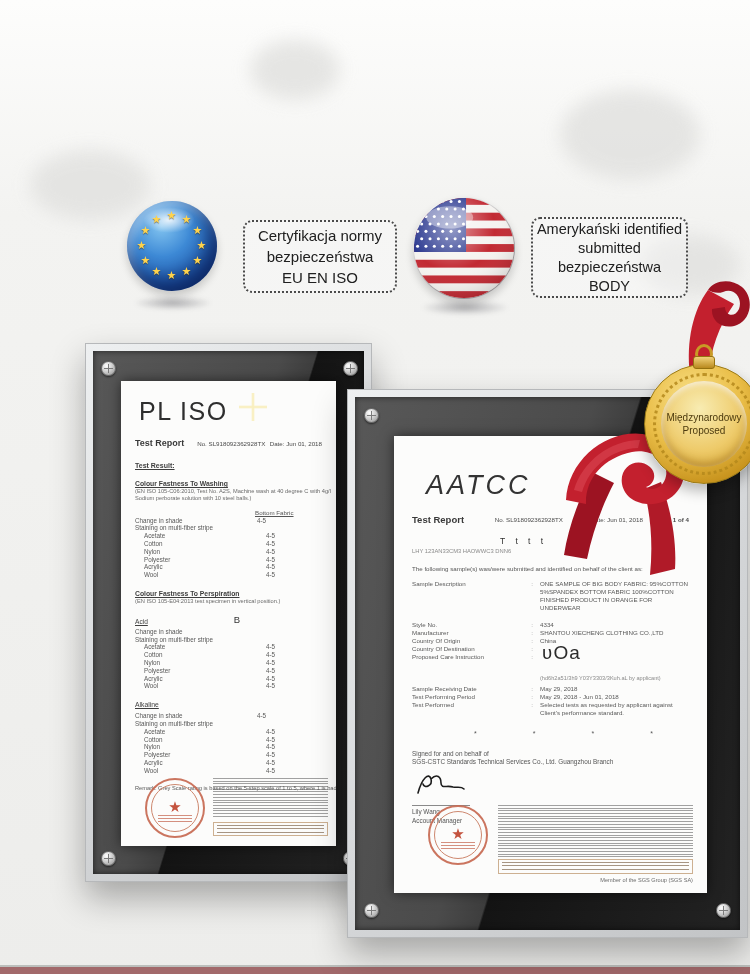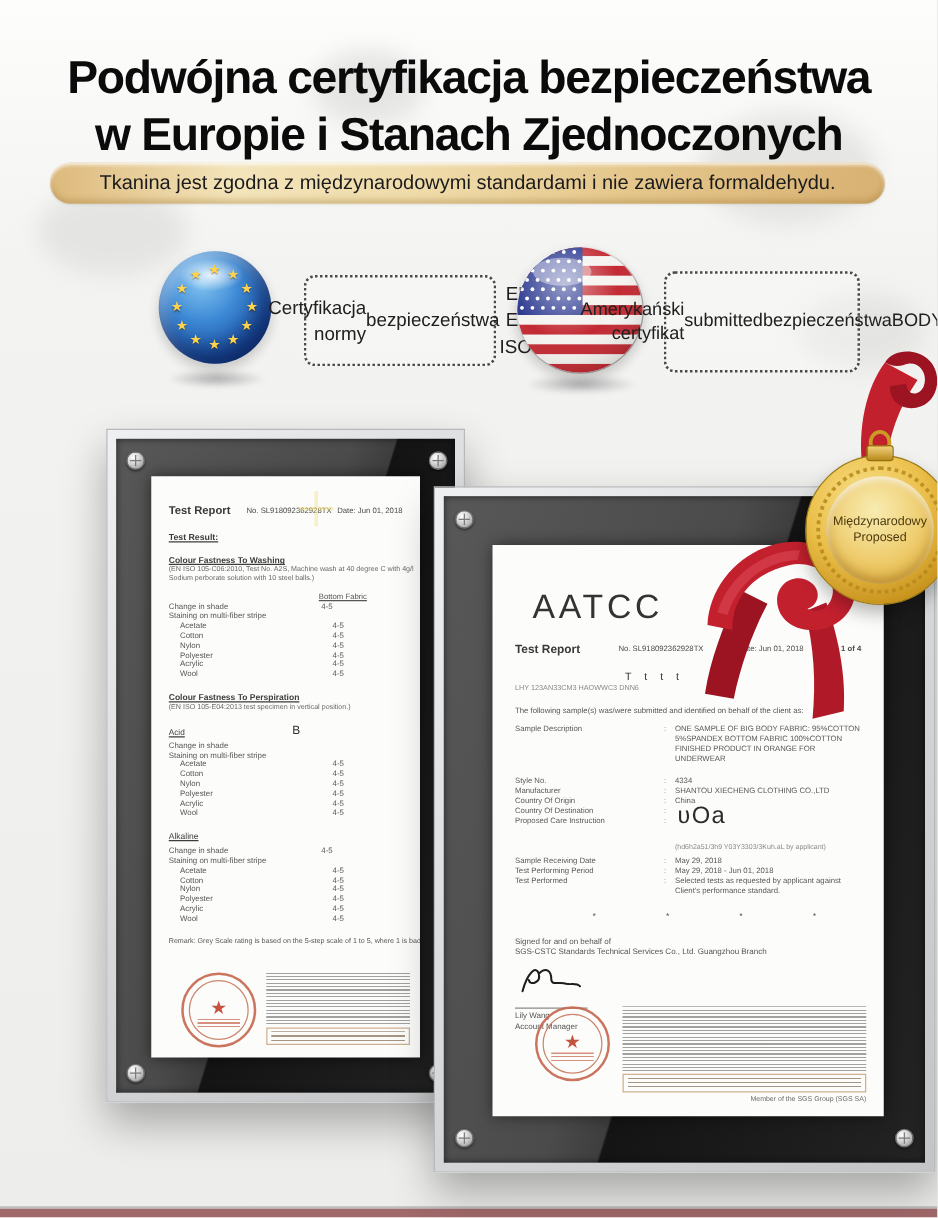--- a/index.html
+++ b/index.html
@@ -24,21 +24,21 @@
     background:radial-gradient(ellipse at center,rgba(255,255,255,.85),rgba(255,255,255,0) 70%);}
   .eu-star{position:absolute;font-size:11px;color:#ffd34d;text-shadow:0 1px 1px rgba(60,40,0,.5);}
   .us-sphere{position:absolute;left:413px;top:197px;width:102px;height:102px;border-radius:50%;
     box-shadow:inset -9px -13px 20px rgba(20,10,20,.45),inset 5px 7px 10px rgba(255,255,255,.5),0 5px 9px rgba(0,0,0,.18);}
   .us-sphere svg{display:block;width:102px;height:102px;border-radius:50%;}
   .sphere-shadow{position:absolute;border-radius:50%;filter:blur(2px);
     background:radial-gradient(ellipse at center,rgba(55,55,65,.38),rgba(55,55,65,0) 72%);}
 
   
   .dotbox{position:absolute;border:2px dotted #4a4a4a;border-radius:9px;background:rgba(252,252,252,.35);
-    display:flex;align-items:center;justify-content:center;color:#202020;text-align:right;}
+    display:flex;flex-direction:column;align-items:center;justify-content:center;color:#202020;text-align:right;}
   .dotbox.eu{left:243px;top:220px;width:150px;height:69px;font-size:15px;line-height:21px;}
   .dotbox.us{left:531px;top:217px;width:153px;height:77px;font-size:14.5px;line-height:19px;}
 
   
   .frame{position:absolute;border:1px solid #b6b8ba;
     background:linear-gradient(135deg,#eef0f1 0%,#d4d6d8 55%,#c2c4c6 100%);
     box-shadow:0 16px 32px rgba(0,0,0,.30);}
   .frame-left{left:85px;top:343px;width:285px;height:537px;z-index:1;}
   .frame-right{left:347px;top:389px;width:399px;height:547px;z-index:2;}
   .mat{position:absolute;inset:7px;
@@ -85,21 +85,21 @@
   .stamp-star{position:absolute;left:50%;top:50%;transform:translate(-50%,-58%);font-size:15px;color:#c0452f;}
   .stamp-lines{position:absolute;left:11px;right:11px;bottom:12px;height:9px;opacity:.8;
     background:repeating-linear-gradient(to bottom,rgba(190,80,55,.85) 0 .9px,transparent .9px 3px);}
   .fineprint{background:repeating-linear-gradient(to bottom,rgba(100,100,100,.75) 0 .9px,transparent .9px 2.7px);opacity:.8;}
   .addrstrip{border:1px solid #cdb091;padding:2px 3px;margin-top:2px;
     background:repeating-linear-gradient(to bottom,rgba(130,105,80,.7) 0 .9px,transparent .9px 3.4px) content-box;}
   .fp-col{display:flex;flex-direction:column;flex:1;}
 
   
   .rp{position:relative;padding:12px 18px;}
-  .rp-title{font-size:27px;letter-spacing:3px;color:#333;margin:22px 0 0 14px;font-weight:400;}
+  .rp-title{font-size:27px;letter-spacing:3px;color:#333;margin:22px 0 0 14px;font-weight:400;font-style:italic;}
   .rp-head{display:flex;margin-top:13px;font-size:6.2px;color:#4a4a4a;white-space:nowrap;}
   .rp-head .rl{width:88px;font-size:9.5px;font-weight:bold;color:#3a3a3a;}
   .rp-head .rn{width:102px;padding-top:2px;}
   .rp-head .rd{width:70px;padding-top:2px;}
   .rp-head .pg{padding-top:2px;font-weight:bold;}
   .rp-ttt{margin:11px 0 0 88px;font-size:8.5px;letter-spacing:4px;color:#2f2f2f;}
   .blurtext{filter:blur(.55px);color:#8a8a8a;}
   .rp-blur1{font-size:5.8px;margin-top:2px;}
   .rp-intro{margin-top:11px;font-size:6.2px;color:#555;}
   .frow{display:flex;font-size:6.2px;line-height:8px;color:#585858;align-items:flex-start;}
@@ -141,26 +141,21 @@
 </head>
 <body>
 
 <div class="canvas">
 
   <div class="blob" style="left:30px;top:150px;width:120px;height:70px;"></div>
   <div class="blob" style="left:250px;top:40px;width:90px;height:60px;"></div>
   <div class="blob" style="left:560px;top:90px;width:140px;height:90px;"></div>
   <div class="blob" style="left:640px;top:235px;width:100px;height:60px;"></div>
 
-  <h1 class="title"><span>Podwójna certyfikacja bezpieczeństwa</span><br>
-  <span>w Europie i Stanach Zjednoczonych</span></h1>
-
-  <div class="banner">
-    <span>Tkanina jest zgodna z międzynarodowymi standardami i nie zawiera formaldehydu.</span>
-  </div>
+
 
   <div class="eu-sphere" id="eu-stars">
       <span class="eu-star" style="left: 39.5px; top: 8px;">★</span>
       <span class="eu-star" style="left: 54.5px; top: 12.0192px;">★</span>
       <span class="eu-star" style="left: 65.4808px; top: 23px;">★</span>
       <span class="eu-star" style="left: 69.5px; top: 38px;">★</span>
       <span class="eu-star" style="left: 65.4808px; top: 53px;">★</span>
       <span class="eu-star" style="left: 54.5px; top: 63.9808px;">★</span>
       <span class="eu-star" style="left: 39.5px; top: 68px;">★</span>
       <span class="eu-star" style="left: 24.5px; top: 63.9808px;">★</span>
@@ -245,35 +240,36 @@
             <circle cx="37.3" cy="48.3" r="1.5"></circle>
             <circle cx="45.5" cy="48.3" r="1.5"></circle>
           </g>
         <circle cx="50" cy="50" r="49" fill="url(#ug)"></circle>
       </g>
       <ellipse cx="36" cy="20" rx="23" ry="11" fill="#ffffff" opacity="0.4"></ellipse>
     </svg>
   </div>
   <div class="sphere-shadow" style="left:421px;top:300px;width:88px;height:15px;"></div>
   <div class="dotbox us">
-    <span>Amerykański certyfikat</span>
+    <span>Amerykański identified</span>
     <span>submitted</span>
     <span>bezpieczeństwa</span>
     <span>BODY</span>
   </div>
 
   <div class="frame frame-left">
     <div class="mat"></div>
     <div class="screw" style="left:15px;top:17px;"></div>
     <div class="screw" style="left:257px;top:17px;"></div>
     <div class="screw" style="left:15px;top:507px;"></div>
     <div class="screw" style="left:257px;top:507px;"></div>
     <div class="paper paper-left">
       <div class="lp">
         <div class="hl-mark"></div>
+        <div class="lp-title">PL ISO</div>
         <div class="lp-head">
           <span class="rl">Test Report</span>
           <span class="rn">No. SL918092362928TX</span>
           <span class="rd">Date: Jun 01, 2018</span>
         </div>
         <div class="lp-result u">Test Result:</div>
         <div class="lp-sec u">Colour Fastness To Washing</div>
         <div class="lp-method">(EN ISO 105-C06:2010, Test No. A2S, Machine wash at 40 degree C with 4g/l Sodium perborate solution with 10 steel balls.)</div>
         <div class="lp-colhead">Bottom Fabric</div>
         <div>

